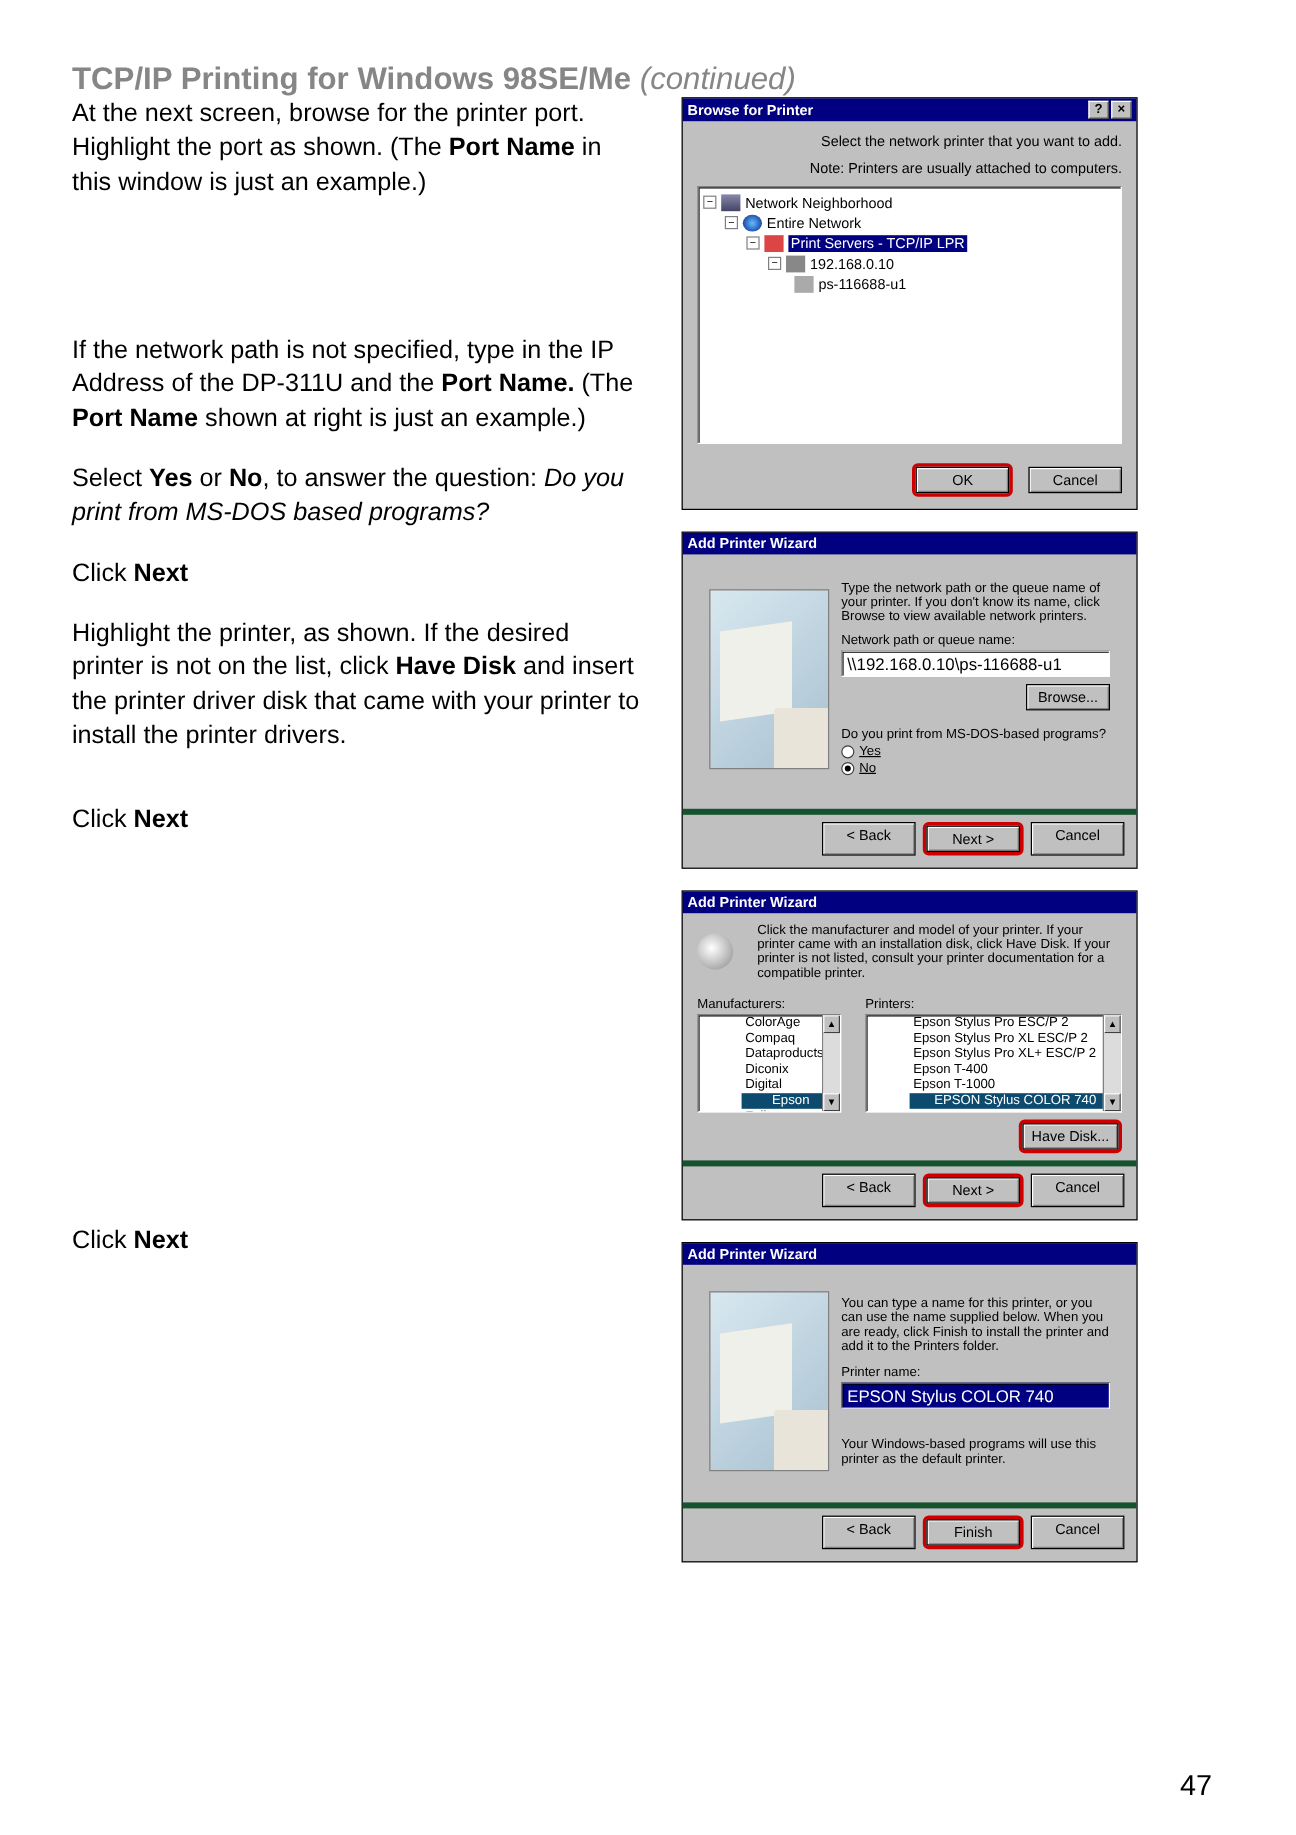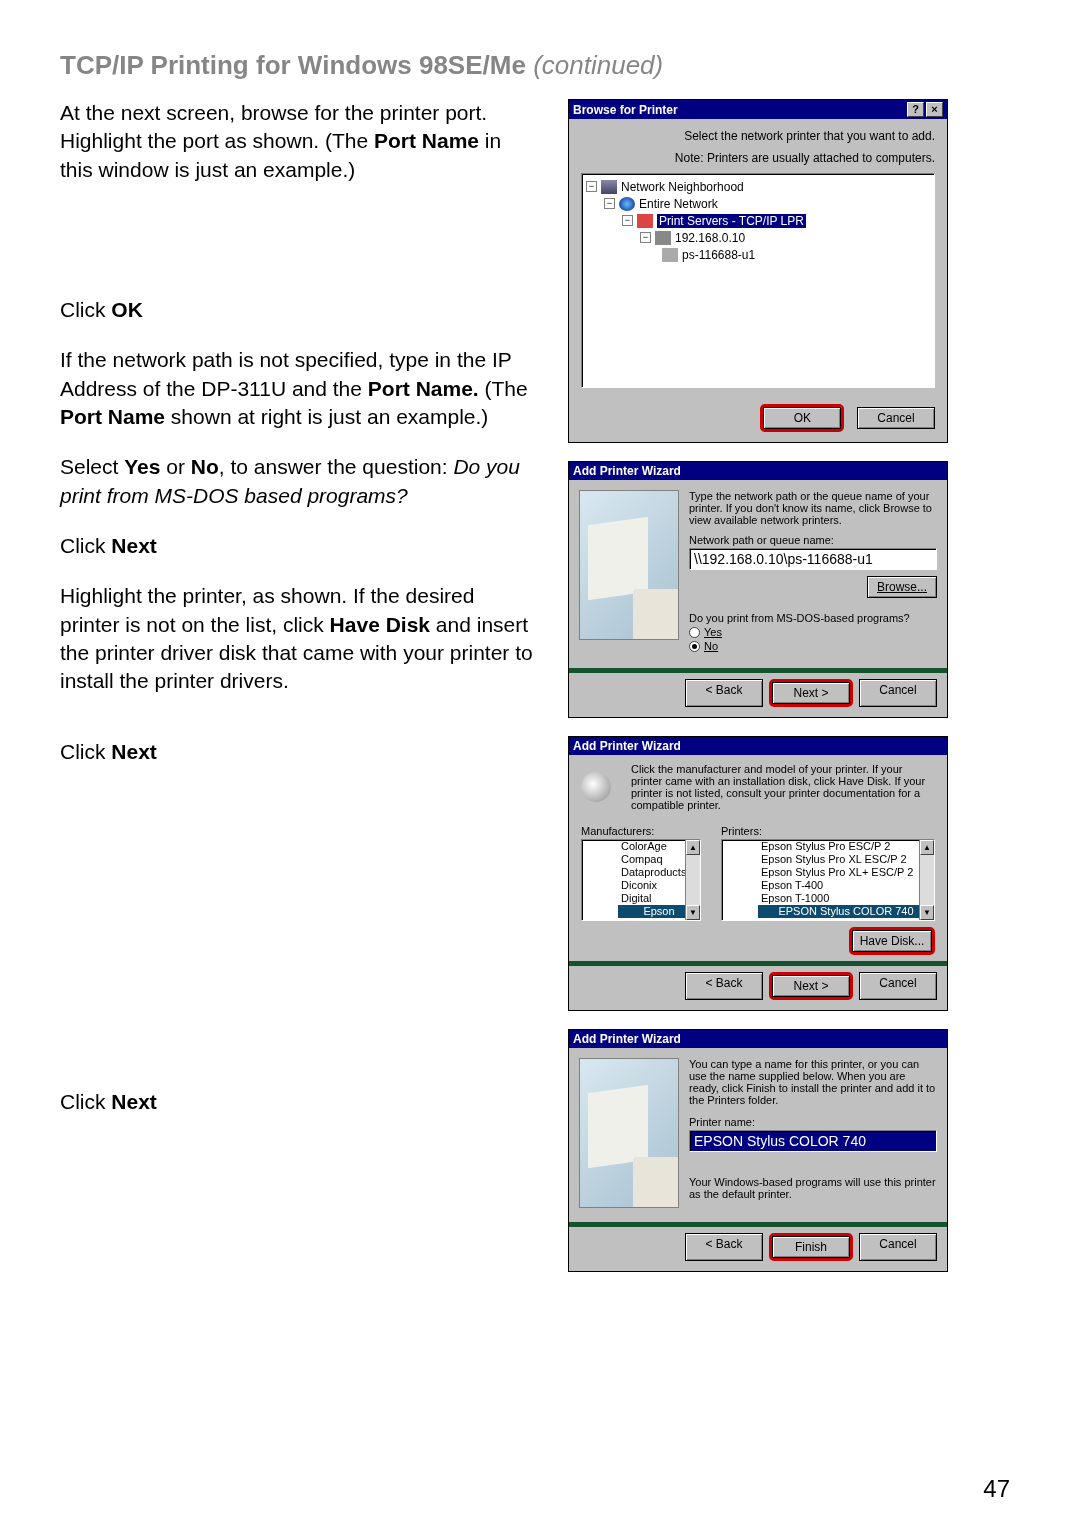--- a/index.html
+++ b/index.html
@@ -8,21 +8,20 @@
     height: 1529px;
     background: #fff;
     font-family: Arial, Helvetica, sans-serif;
     position: relative;
     padding: 50px 60px 30px 60px;
   }
   .heading {
     color: #868686;
     font-size: 26px;
     font-weight: bold;
-    margin-bottom: 18px;
   }
   .heading .cont { font-style: italic; font-weight: normal; }
   .main-flex { display: flex; gap: 30px; }
   .left-col { flex: 0 0 478px; font-size: 21px; color: #000; line-height: 1.35; }
   .left-col p { margin-bottom: 22px; }
   .left-col .spacer-sm { height: 90px; }
   .left-col .spacer-md { height: 20px; }
   .b { font-weight: bold; }
   .i { font-style: italic; }
   .right-col { flex: 1; position: relative; }
@@ -76,21 +75,21 @@
   .btn {
     background:#c0c0c0; border:1px solid #000;
     box-shadow: inset 1px 1px 0 #fff, inset -1px -1px 0 #808080;
     padding: 3px 0; width:78px; text-align:center; font-size:12px;
     display:inline-block;
   }
   .btn-row { text-align:right; padding:6px 12px 10px; }
   .red-hl { border:3px solid #cc0000; border-radius:5px; padding:0; display:inline-block; }
 
   
-  .wiz-flex { display:flex; padding:10px; gap:10px; }
+  .wiz-flex { display:flex; padding:22px; gap:10px;align-items:center; }
   .wiz-img {
     width:100px; height:150px; background:linear-gradient(135deg,#d8e8f0,#a8c0d0);
     flex-shrink:0; position:relative; overflow:hidden; border:1px solid #808080;
   }
   .wiz-img::before {
     content:""; position:absolute; left:8px; top:30px; width:60px; height:75px;
     background:#f0f0ea; transform:skewY(-8deg);
   }
   .wiz-img::after {
     content:""; position:absolute; right:-10px; bottom:-5px; width:55px; height:55px;
@@ -140,21 +139,20 @@
 <div class="heading">
   <span>TCP/IP Printing for Windows 98SE/Me</span><span class="cont"> (continued)</span>
 </div>
 
 <div class="main-flex">
   <div class="left-col">
     <p>
       <span>At the next screen, browse for the printer port. Highlight the port as shown. (The </span><span class="b">Port Name</span><span> in this window is just an example.)</span>
     </p>
     <div class="spacer-sm"></div>
-    <p><span>Click </span><span class="b">OK</span></p>
     <p>
       <span>If the network path is not specified, type in the IP Address of the DP-311U and the </span><span class="b">Port Name.</span><span> (The </span><span class="b">Port Name</span><span> shown at right is just an example.)</span>
     </p>
     <p>
       <span>Select </span><span class="b">Yes</span><span> or </span><span class="b">No</span><span>, to answer the question: </span><span class="i">Do you print from MS-DOS based programs?</span>
     </p>
     <p><span>Click </span><span class="b">Next</span></p>
     <p>
       <span>Highlight the printer, as shown. If the desired printer is not on the list, click </span><span class="b">Have Disk</span><span> and insert the printer driver disk that came with your printer to install the printer drivers.</span>
     </p>
@@ -220,21 +218,21 @@
       <div class="titlebar">
         <span>Add Printer Wizard</span>
       </div>
       <div class="wiz-flex">
         <div class="wiz-img"></div>
         <div class="wiz-right">
           <div style="margin-bottom:8px;">Type the network path or the queue name of your printer. If you don't know its name, click Browse to view available network printers.</div>
           <div class="fld-label">Network path or queue name:</div>
           <div class="fld-input">\\192.168.0.10\ps-116688-u1</div>
           <div style="text-align:right;margin-top:6px;">
-            <span class="btn" style="width:70px;text-decoration:underline;">Browse...</span>
+            <span class="btn" style="width:70px;">Browse...</span>
           </div>
           <div style="margin-top:14px;">Do you print from MS-DOS-based programs?</div>
           <div class="radio-row">
             <span class="radio-dot"></span>
             <span style="text-decoration:underline">Yes</span>
           </div>
           <div class="radio-row">
             <span class="radio-dot on"></span>
             <span style="text-decoration:underline">No</span>
           </div>

